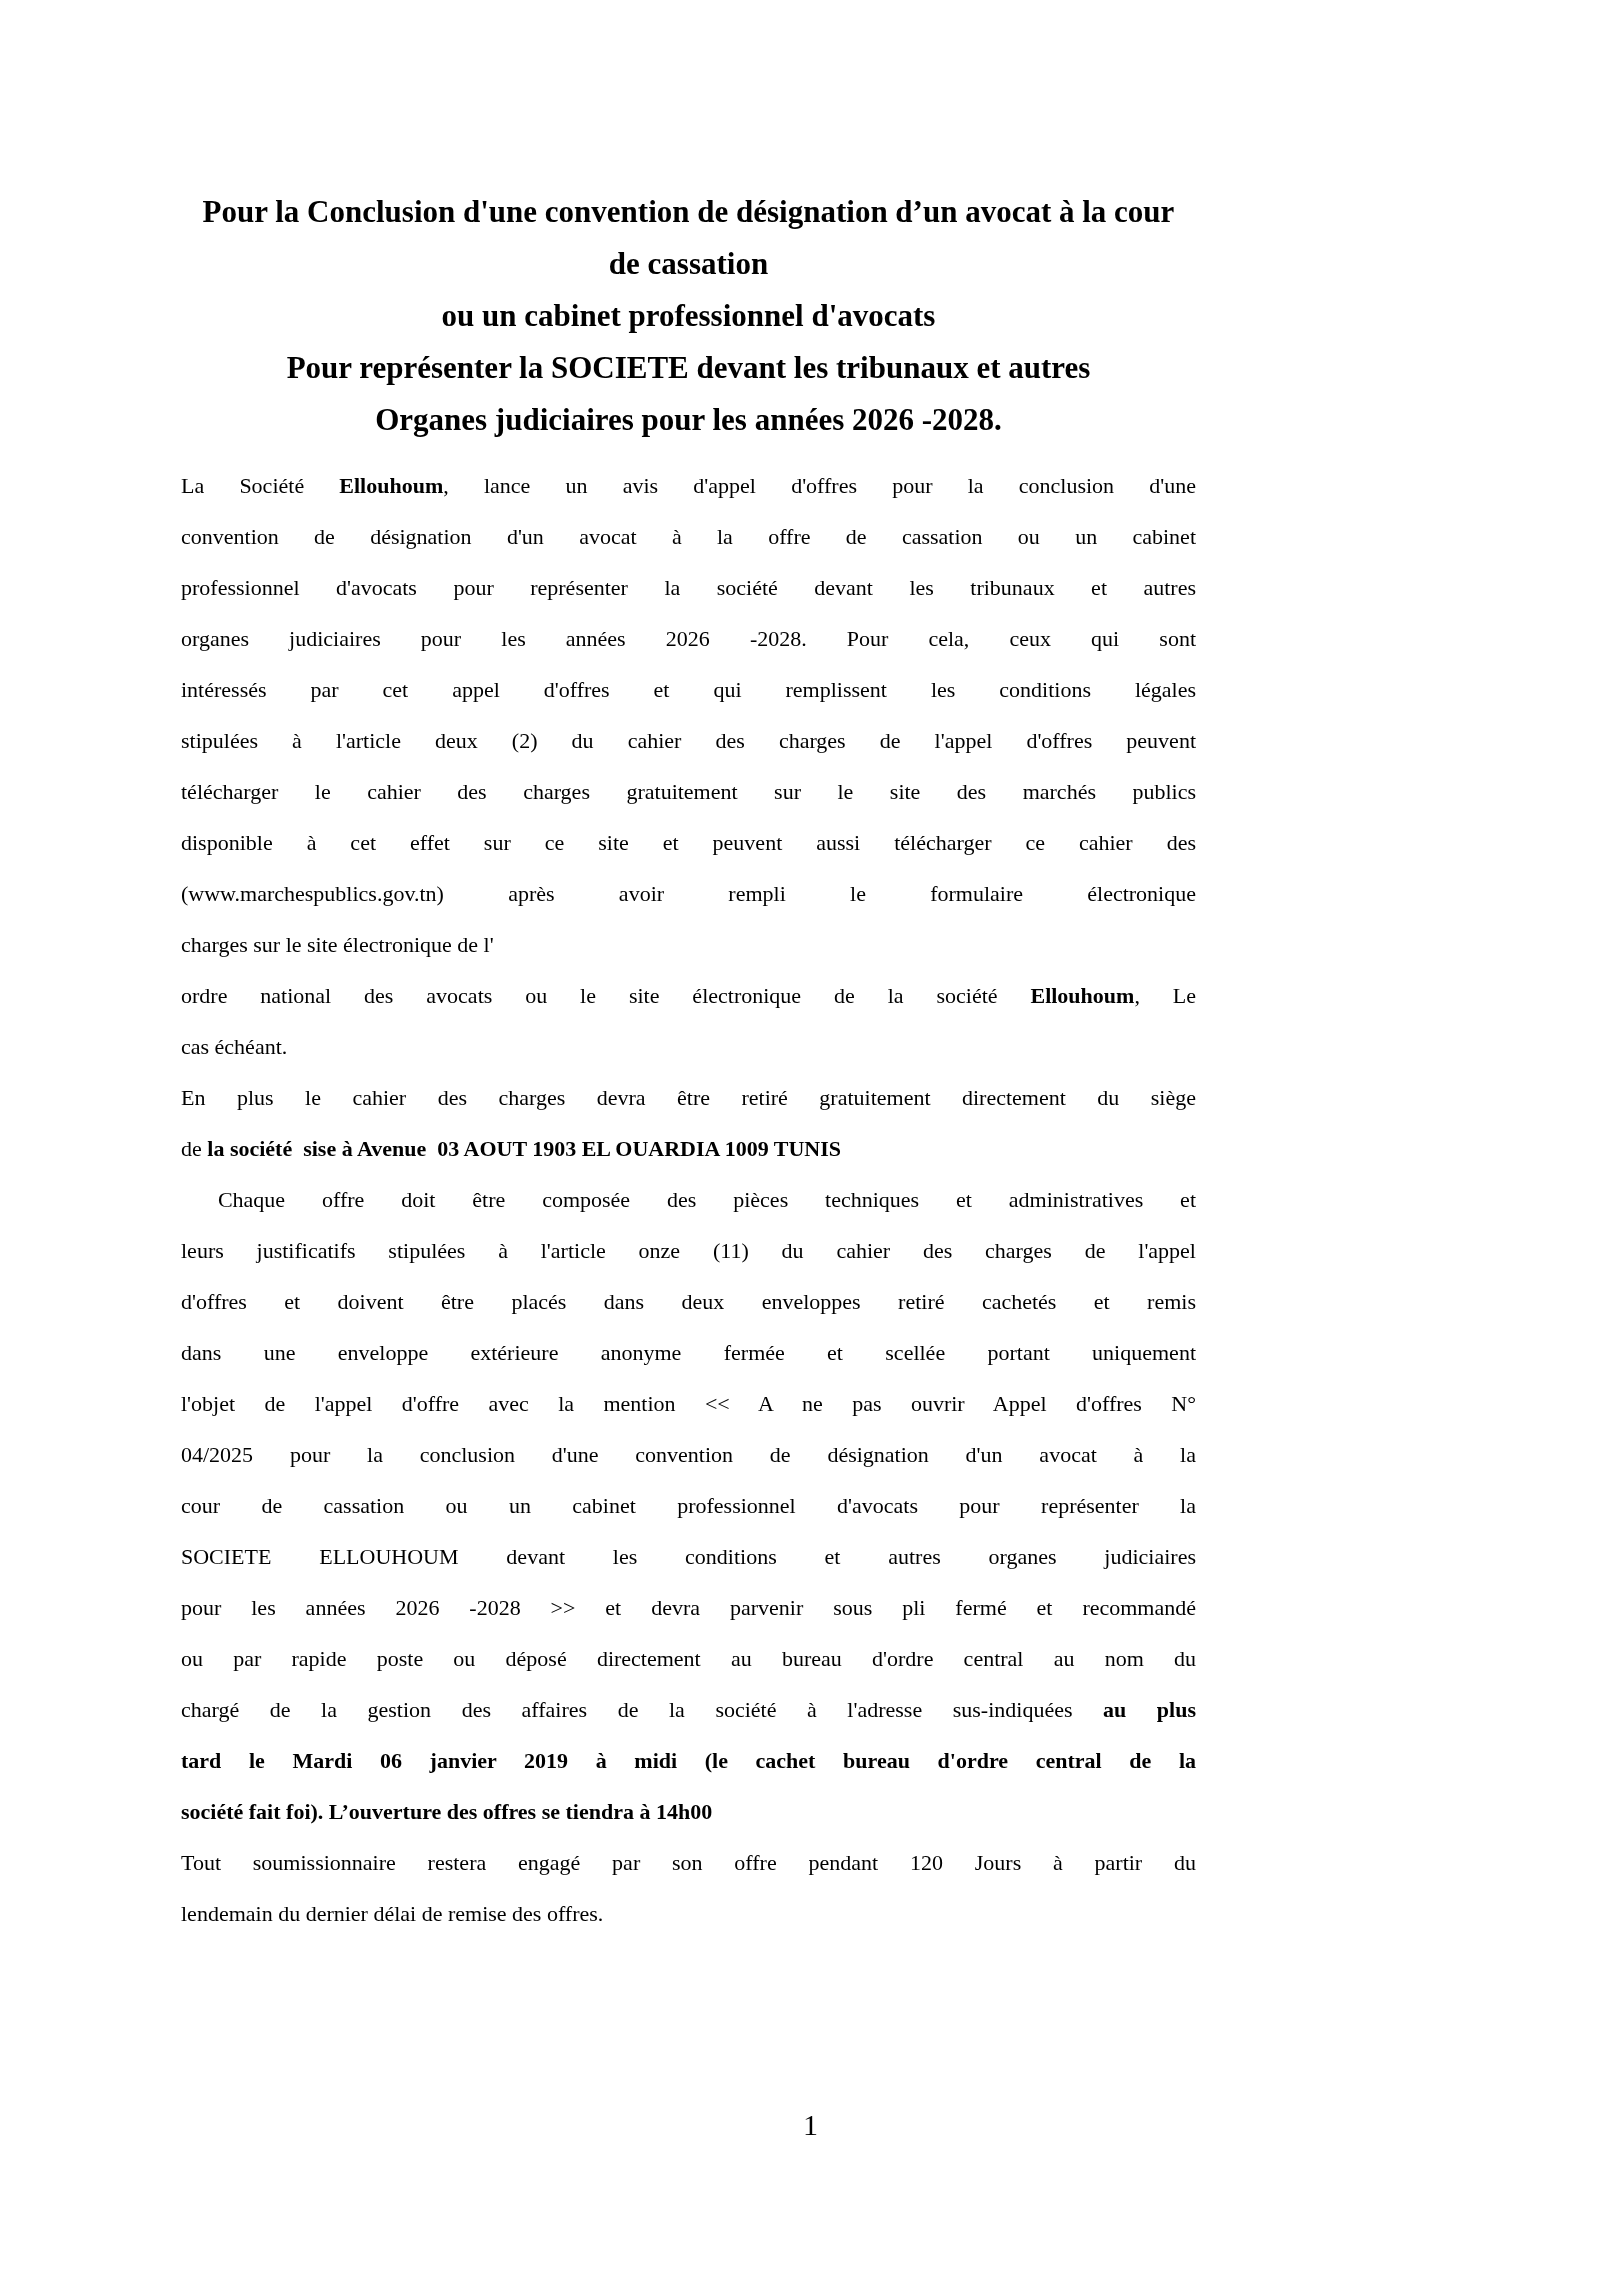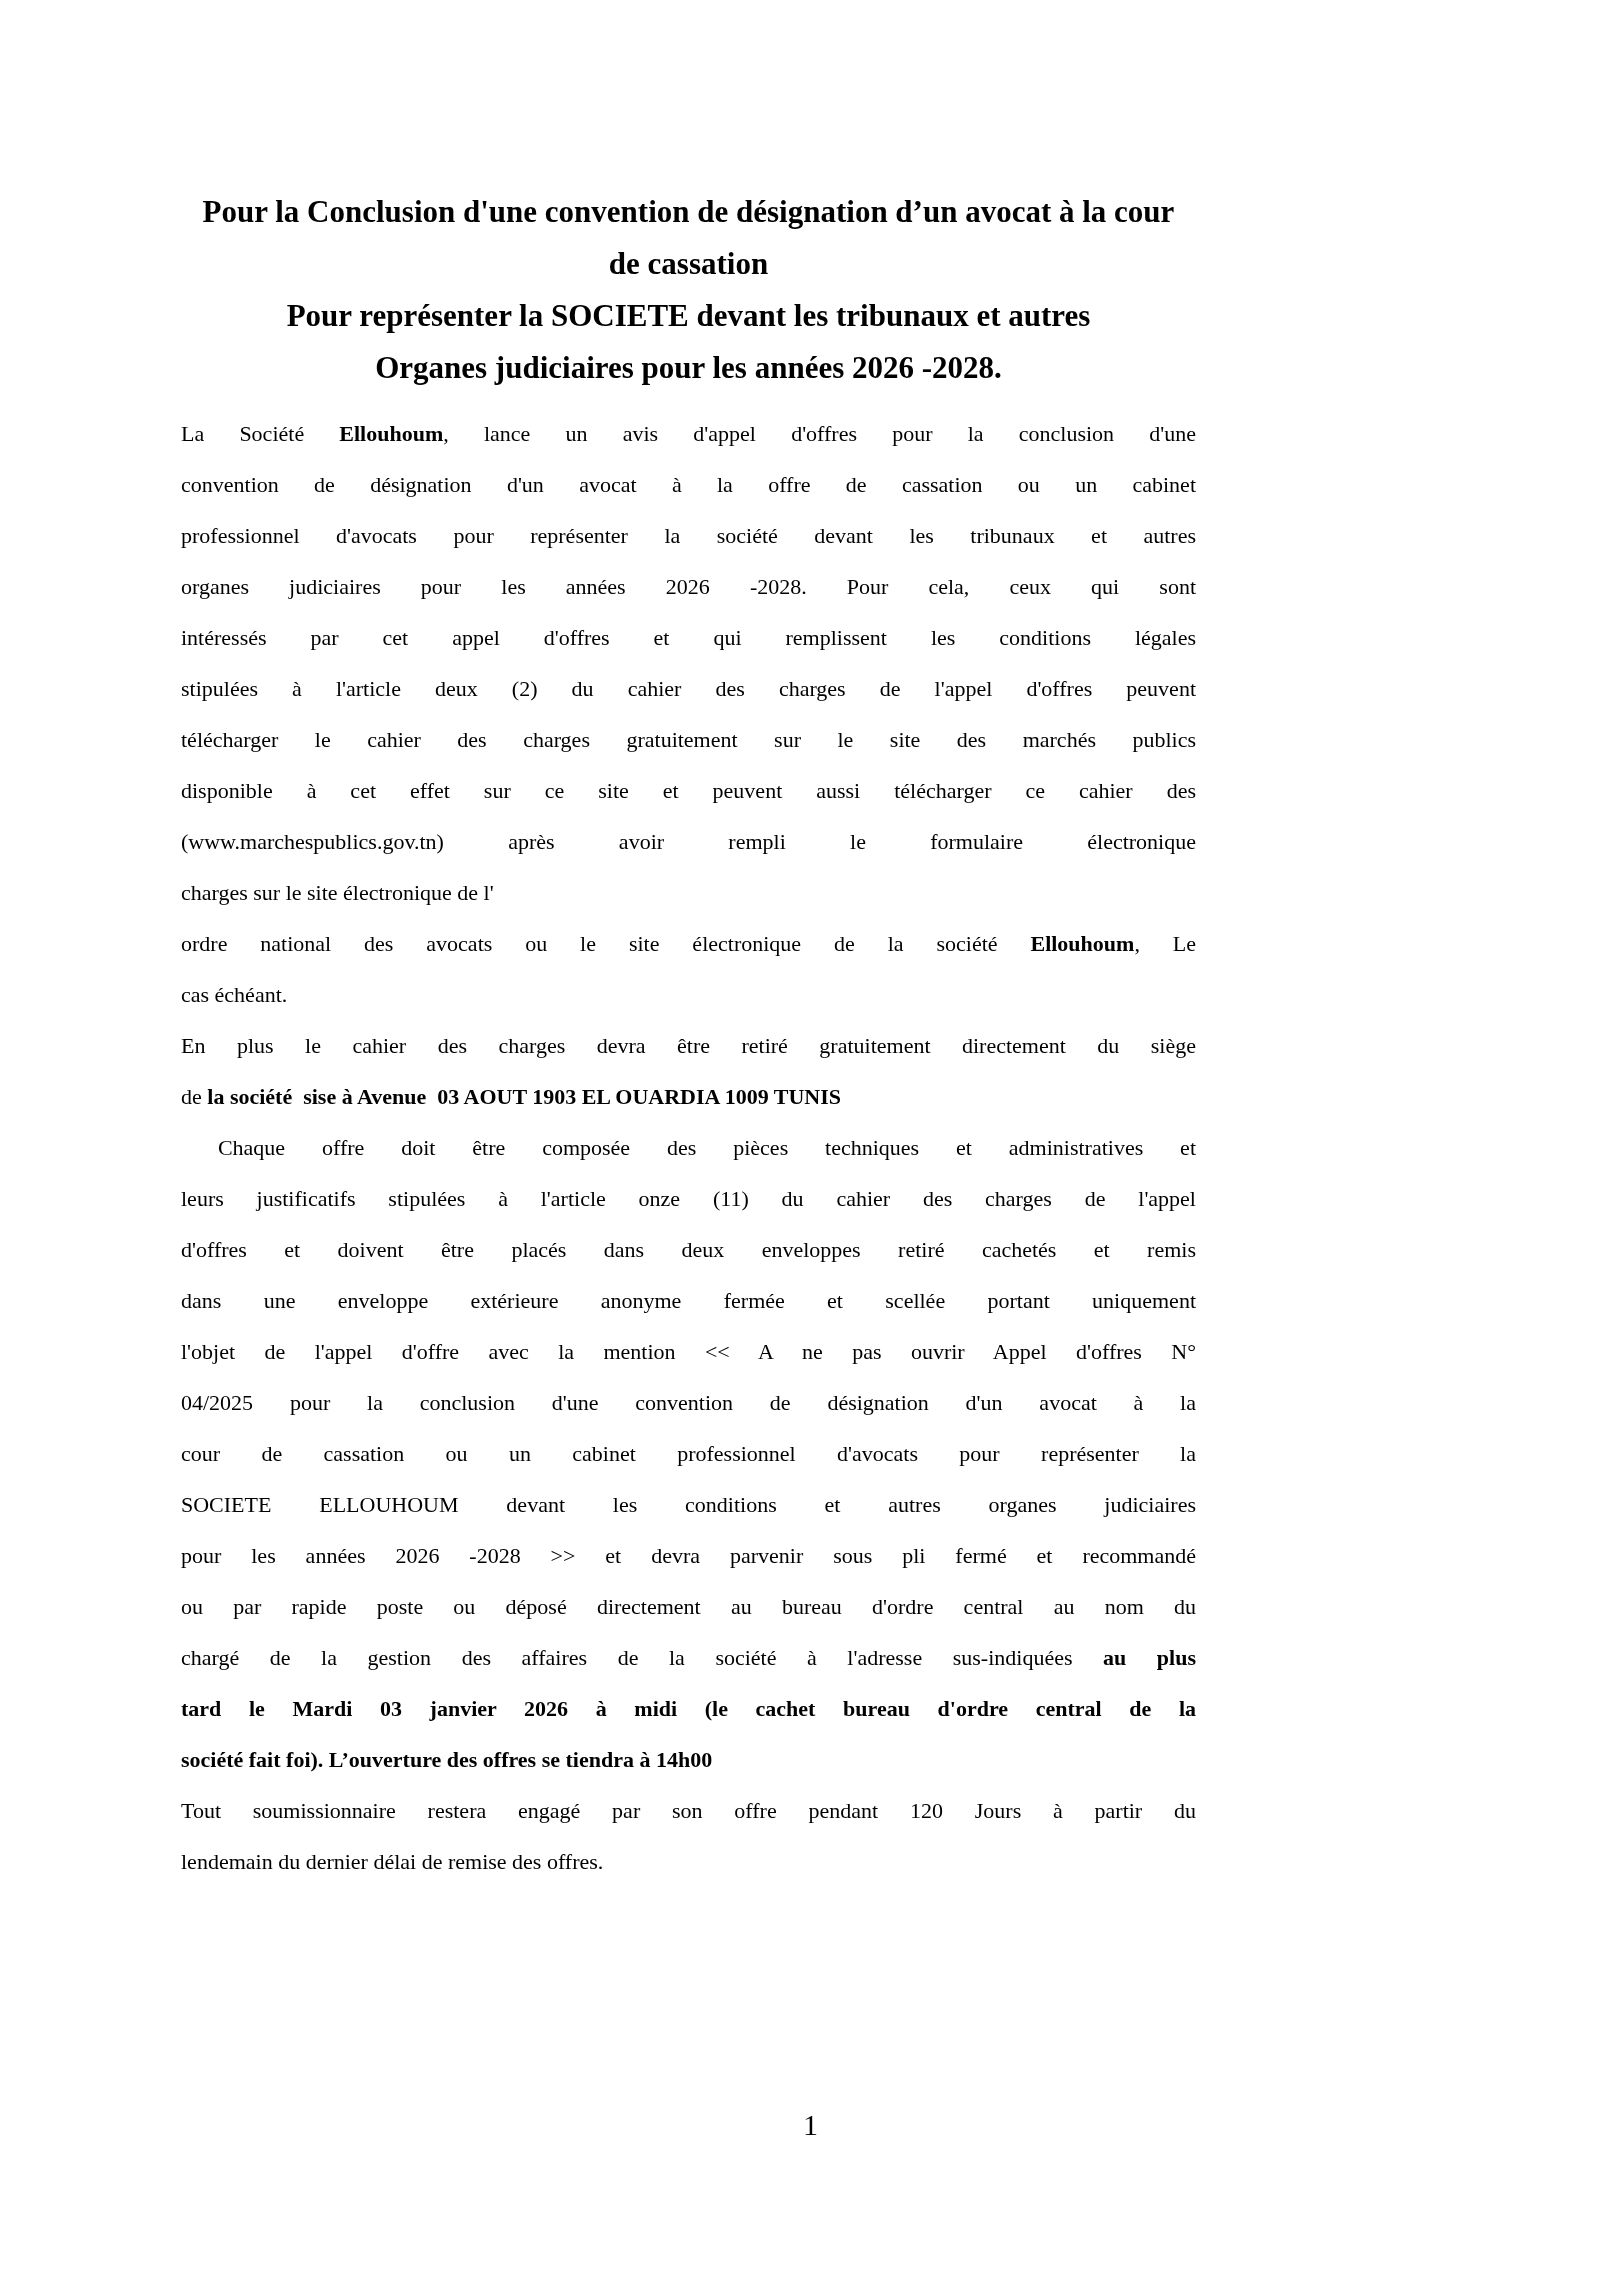--- a/index.html
+++ b/index.html
@@ -45,20 +45,21 @@
     line-height: 39px;
   }
 </style>
 </head>
 <body>
 
 <div class="page">
   <div class="title">
       <div class="title-line">Pour la Conclusion d'une convention de désignation d’un avocat à la cour</div>
       <div class="title-line">de cassation</div>
+      <div class="title-line">ou un cabinet professionnel d'avocats</div>
       <div class="title-line">Pour représenter la SOCIETE devant les tribunaux et autres</div>
       <div class="title-line">Organes judiciaires pour les années 2026 -2028.</div>
     </div>
   <div class="body">
       <div class="body-line justify"><span>La Société </span><span class="bold">Ellouhoum</span><span>, lance un avis d'appel d'offres pour la conclusion d'une</span></div>
       <div class="body-line justify"><span>convention de désignation d'un avocat à la offre de cassation ou un cabinet</span></div>
       <div class="body-line justify"><span>professionnel d'avocats pour représenter la société devant les tribunaux et autres</span></div>
       <div class="body-line justify"><span>organes judiciaires pour les années 2026 -2028. Pour cela, ceux qui sont</span></div>
       <div class="body-line justify"><span>intéressés par cet appel d'offres et qui remplissent les conditions légales</span></div>
       <div class="body-line justify"><span>stipulées à l'article deux (2) du cahier des charges de l'appel d'offres peuvent</span></div>
@@ -74,20 +75,20 @@
       <div class="body-line justify"><span>leurs justificatifs stipulées à l'article onze (11) du cahier des charges de l'appel</span></div>
       <div class="body-line justify"><span>d'offres et doivent être placés dans deux enveloppes retiré cachetés et remis</span></div>
       <div class="body-line justify"><span>dans une enveloppe extérieure anonyme fermée et scellée portant uniquement</span></div>
       <div class="body-line justify"><span>l'objet de l'appel d'offre avec la mention &lt;&lt; A ne pas ouvrir Appel d'offres N°</span></div>
       <div class="body-line justify"><span>04/2025 pour la conclusion d'une convention de désignation d'un avocat à la</span></div>
       <div class="body-line justify"><span>cour de cassation ou un cabinet professionnel d'avocats pour représenter la</span></div>
       <div class="body-line justify"><span>SOCIETE ELLOUHOUM devant les conditions et autres organes judiciaires</span></div>
       <div class="body-line justify"><span>pour les années 2026 -2028 &gt;&gt; et devra parvenir sous pli fermé et recommandé</span></div>
       <div class="body-line justify"><span>ou par rapide poste ou déposé directement au bureau d'ordre central au nom du</span></div>
       <div class="body-line justify"><span>chargé de la gestion des affaires de la société à l'adresse sus-indiquées </span><span class="bold">au plus</span></div>
-      <div class="body-line justify"><span class="bold">tard le Mardi 03 janvier 2026 à midi (le cachet bureau d'ordre central de la</span></div>
+      <div class="body-line justify"><span class="bold">tard le Mardi 06 janvier 2019 à midi (le cachet bureau d'ordre central de la</span></div>
       <div class="body-line left"><span class="bold">société fait foi). L’ouverture des offres se tiendra à 14h00</span></div>
       <div class="body-line justify"><span>Tout soumissionnaire restera engagé par son offre pendant 120 Jours à partir du</span></div>
       <div class="body-line left"><span>lendemain du dernier délai de remise des offres.</span></div>
     </div>
   <div class="page-number">1</div>
 </div>
 
 
 </body></html>

